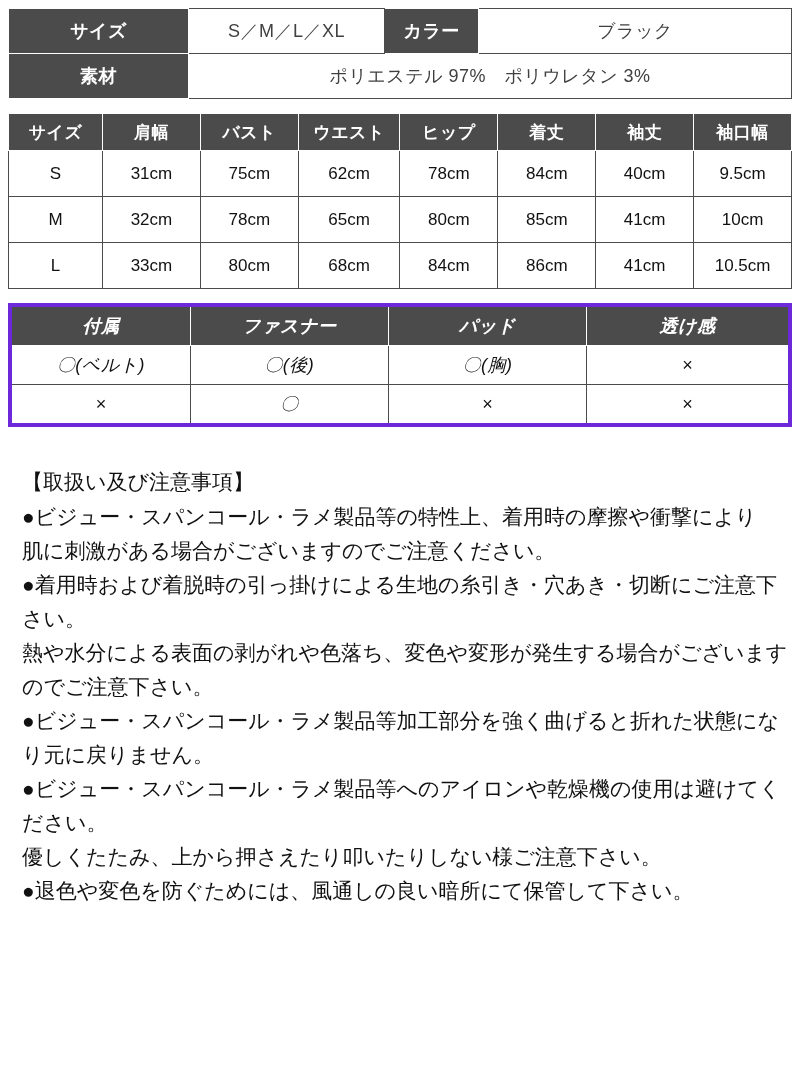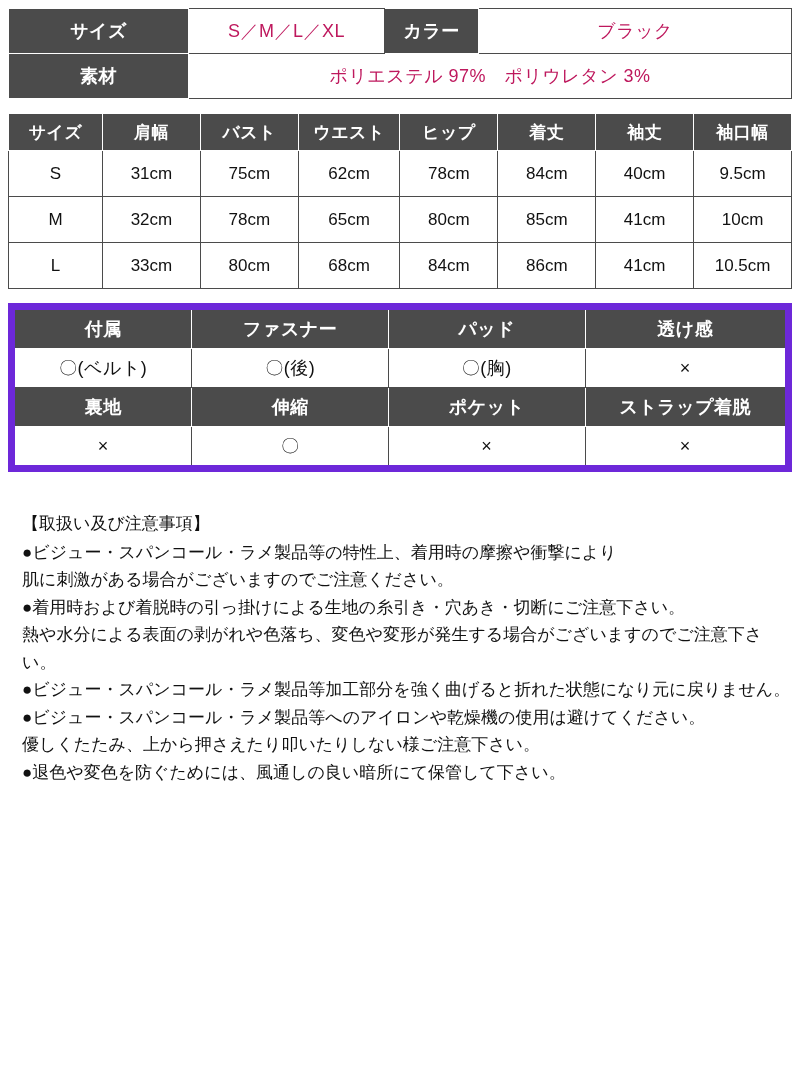--- a/index.html
+++ b/index.html
@@ -40,21 +40,21 @@
     font-size: 18px;
     letter-spacing: 0.5px;
   }
   .spec-table .hdr {
     background: #4b4b4b;
     color: #ffffff;
     font-weight: bold;
   }
   .spec-table .val {
     background: #ffffff;
-    color: #be185d;
+    color: #404040;
     border: 1px solid #4b4b4b;
   }
   
   .size-table {
     border: 1px solid #4b4b4b;
   }
   .size-table th {
     background: #4b4b4b;
     color: #ffffff;
     font-weight: bold;
@@ -65,21 +65,22 @@
   }
   .size-table td {
     background: #ffffff;
     color: #111111;
     font-size: 17px;
     height: 45px;
     border: 1px solid #4b4b4b;
   }
   
   .feat-table {
-    border: 7px solid #6d28d9;
+    border: 4px solid #6d28d9;
+    font-style: italic;
   }
   .feat-table td {
     height: 38px;
     font-size: 18px;
     letter-spacing: 0.5px;
   }
   .feat-table .hdr {
     background: #4b4b4b;
     color: #ffffff;
     font-weight: bold;
@@ -87,21 +88,21 @@
   }
   .feat-table .val {
     background: #ffffff;
     color: #111111;
     border: 1px solid #4b4b4b;
   }
   
   .notes {
     margin-top: 38px;
     padding-left: 14px;
-    font-size: 17px;
+    font-size: 21px;
     line-height: 1.62;
     color: #111111;
   }
   .notes .note-line {
     white-space: pre-wrap;
   }
   .notes .note-title {
     margin-bottom: 1px;
   }
 </style>
@@ -178,26 +179,20 @@
         <td class="hdr" style="width:23%">付属</td>
         <td class="hdr" style="width:25.5%">ファスナー</td>
         <td class="hdr" style="width:25.5%">パッド</td>
         <td class="hdr" style="width:26%">透け感</td>
       </tr>
       <tr>
         <td class="val">〇(ベルト)</td>
         <td class="val">〇(後)</td>
         <td class="val">〇(胸)</td>
         <td class="val">×</td>
-      </tr>
-      <tr>
-        <td class="hdr">裏地</td>
-        <td class="hdr">伸縮</td>
-        <td class="hdr">ポケット</td>
-        <td class="hdr">ストラップ着脱</td>
       </tr>
       <tr>
         <td class="val">×</td>
         <td class="val">〇</td>
         <td class="val">×</td>
         <td class="val">×</td>
       </tr>
     </tbody>
   </table>
 

